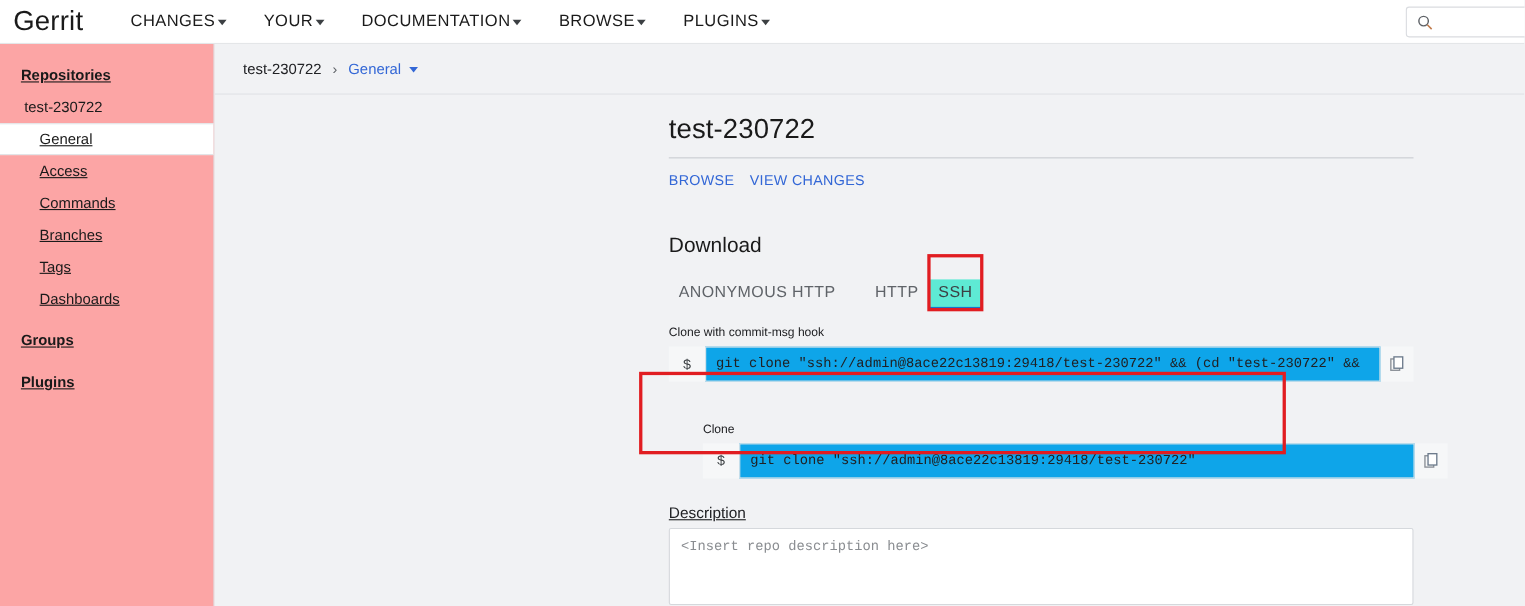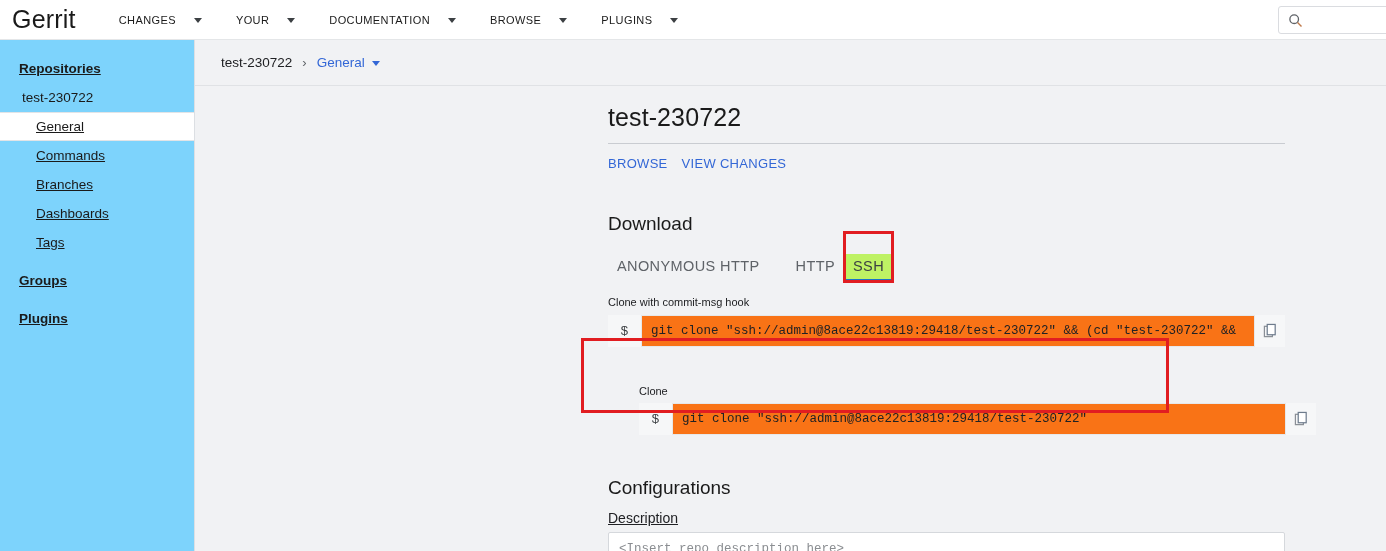--- a/index.html
+++ b/index.html
@@ -37,22 +37,22 @@
     font-family: "Liberation Sans", sans-serif;
   }
   .nav {
     display: flex;
     align-items: center;
     gap: 0px;
   }
   .nav-item {
     display: flex;
     align-items: center;
-    gap: 18px;
-    font-size: 11px;
+    gap: 2px;
+    font-size: 15px;
     letter-spacing: .4px;
     color: #1a1a1a;
     padding: 0 17px;
     cursor: pointer;
     white-space: nowrap;
   }
   .caret {
     width: 0; height: 0;
     border-left: 4px solid transparent;
     border-right: 4px solid transparent;
@@ -82,21 +82,21 @@
   .search-box svg { display:block; }
 
   
   .body-wrap {
     display: flex;
     height: 511px;
   }
   .sidebar {
     width: 195px;
     min-width: 195px;
-    background: #7dd3fc;
+    background: #fca5a5;
     border-right: 1px solid #dcdfe3;
     box-sizing: border-box;
     padding-top: 14px;
     font-size: 13.5px;
   }
   .side-row {
     padding: 6px 0 6px 19px;
     line-height: 17px;
     white-space: nowrap;
   }
@@ -215,21 +215,21 @@
     font-size: 14.5px;
     letter-spacing: .4px;
     color: #5f6368;
     padding: 4px 9px 8px 9px;
     cursor: pointer;
     position: relative;
     white-space: nowrap;
   }
   .tab.active {
     color: #3c4043;
-    background: #bef264;
+    background: #5eead4;
   }
   .tab.active::after {
     content: "";
     position: absolute;
     left: 0; right: 0; bottom: 0;
     height: 3px;
     background: #1a73c8;
   }
   .tab-gap { width: 18px; }
 
@@ -251,21 +251,21 @@
     width: 33px;
     text-align: center;
     font-family: "Liberation Mono", monospace;
     font-size: 13px;
     color: #3c4043;
     flex: 0 0 33px;
   }
   .cmd-input {
     flex: 1;
     height: 32px;
-    background: #f97316;
+    background: #0ea5e9;
     border: 1px solid #e6e8ea;
     box-sizing: border-box;
     display: flex;
     align-items: center;
     padding-left: 9px;
     font-family: "Liberation Mono", monospace;
     font-size: 12.5px;
     color: #202124;
     white-space: nowrap;
     overflow: hidden;
@@ -371,24 +371,25 @@
     </div>
   </div>
 </div>
 
 <div class="body-wrap">
 
   <div class="sidebar">
     <div class="side-row side-head">Repositories</div>
     <div class="side-row side-plain">test-230722</div>
     <div class="side-row side-link selected">General</div>
+    <div class="side-row side-link">Access</div>
     <div class="side-row side-link">Commands</div>
     <div class="side-row side-link">Branches</div>
+    <div class="side-row side-link">Tags</div>
     <div class="side-row side-link">Dashboards</div>
-    <div class="side-row side-link">Tags</div>
     <div class="side-gap"></div>
     <div class="side-row side-head">Groups</div>
     <div class="side-gap"></div>
     <div class="side-row side-head">Plugins</div>
   </div>
 
   <div class="content">
 
     <div class="breadcrumb">
       <span class="crumb-repo">test-230722</span>
@@ -435,21 +436,20 @@
           <div class="cmd-input">git clone "ssh://admin@8ace22c13819:29418/test-230722"</div>
           <div class="copy-btn">
             <svg width="15" height="16" viewBox="0 0 16 17">
               <rect x="1.5" y="3.5" width="8.5" height="11" fill="none" stroke="#8a8f96" stroke-width="1.3"></rect>
               <rect x="4.5" y="1.5" width="8.5" height="11" fill="#ffffff" stroke="#6d7b8c" stroke-width="1.3"></rect>
             </svg>
           </div>
         </div>
       </div>
 
-      <div class="config-title">Configurations</div>
       <div class="field-label">Description</div>
       <div class="desc-box">&lt;Insert repo description here&gt;</div>
 
     </div>
   </div>
 </div>
 
 <div class="redbox" id="redbox-ssh"></div>
 <div class="redbox" id="redbox-clone"></div>
 

